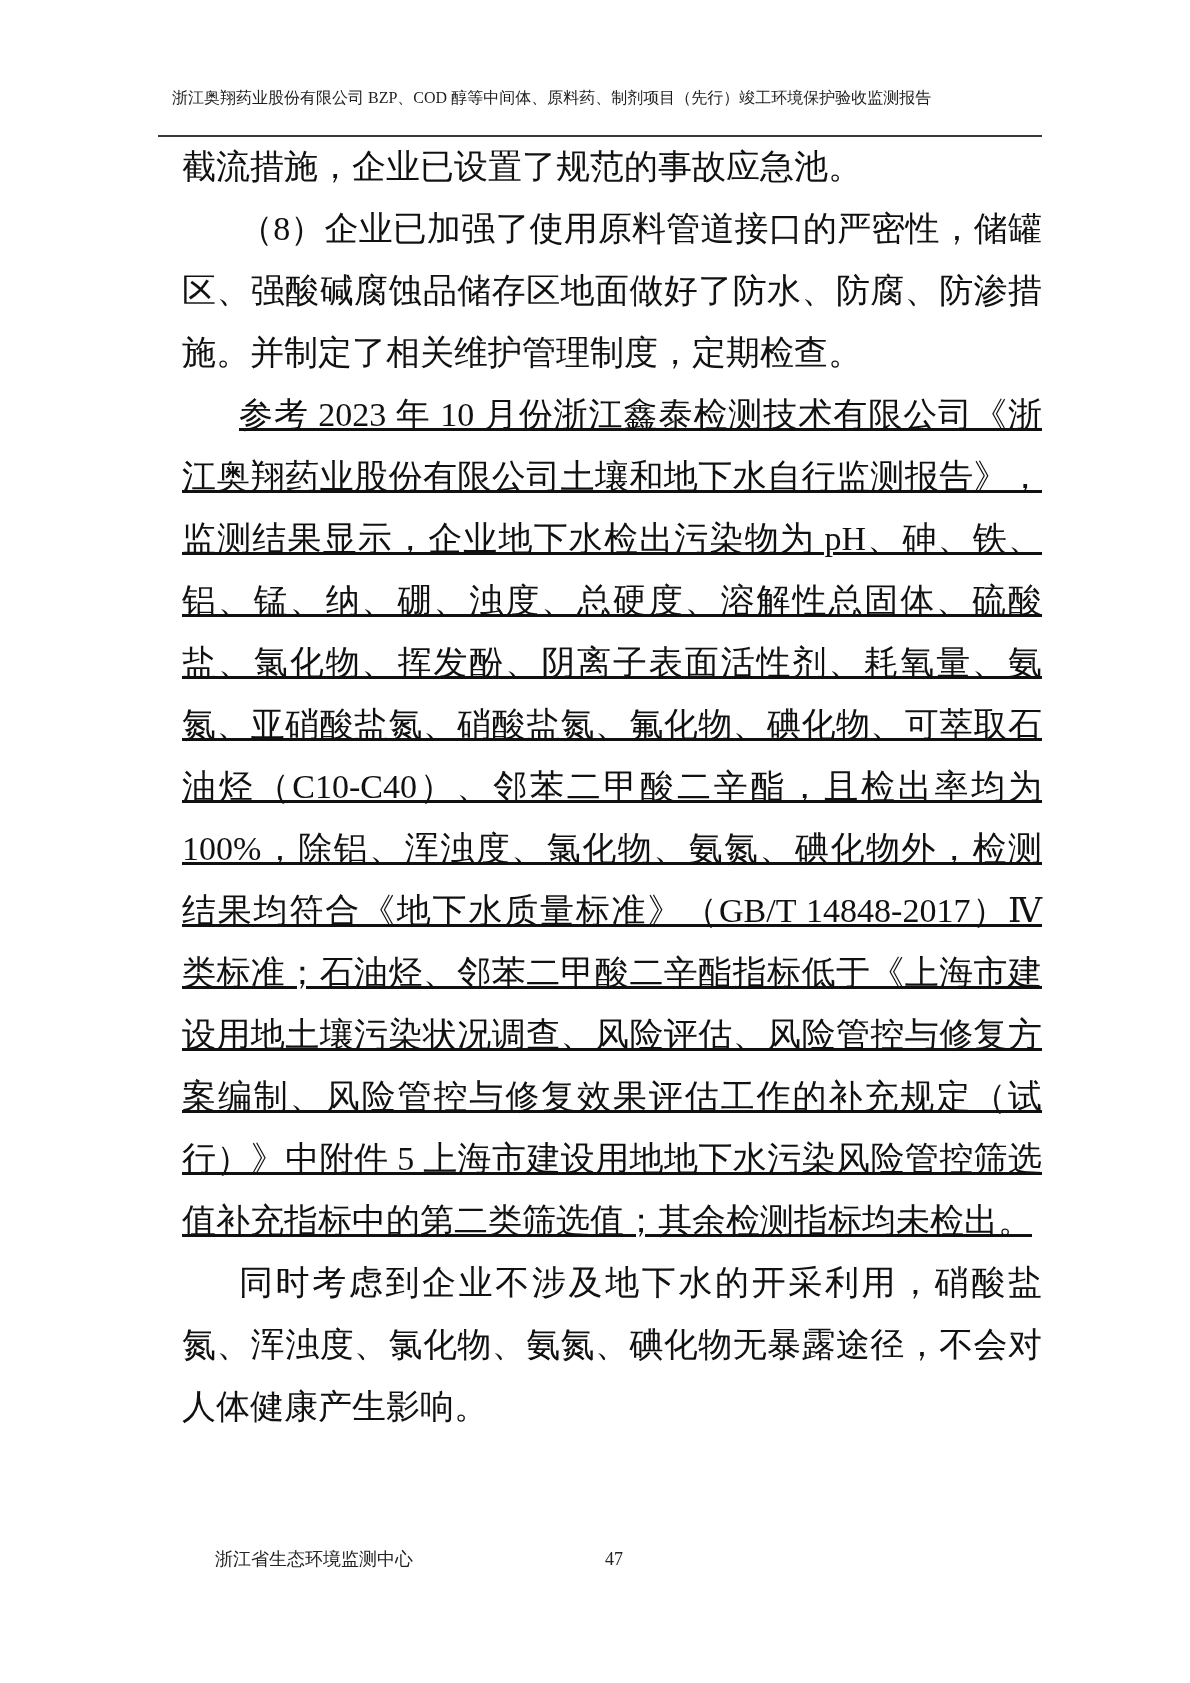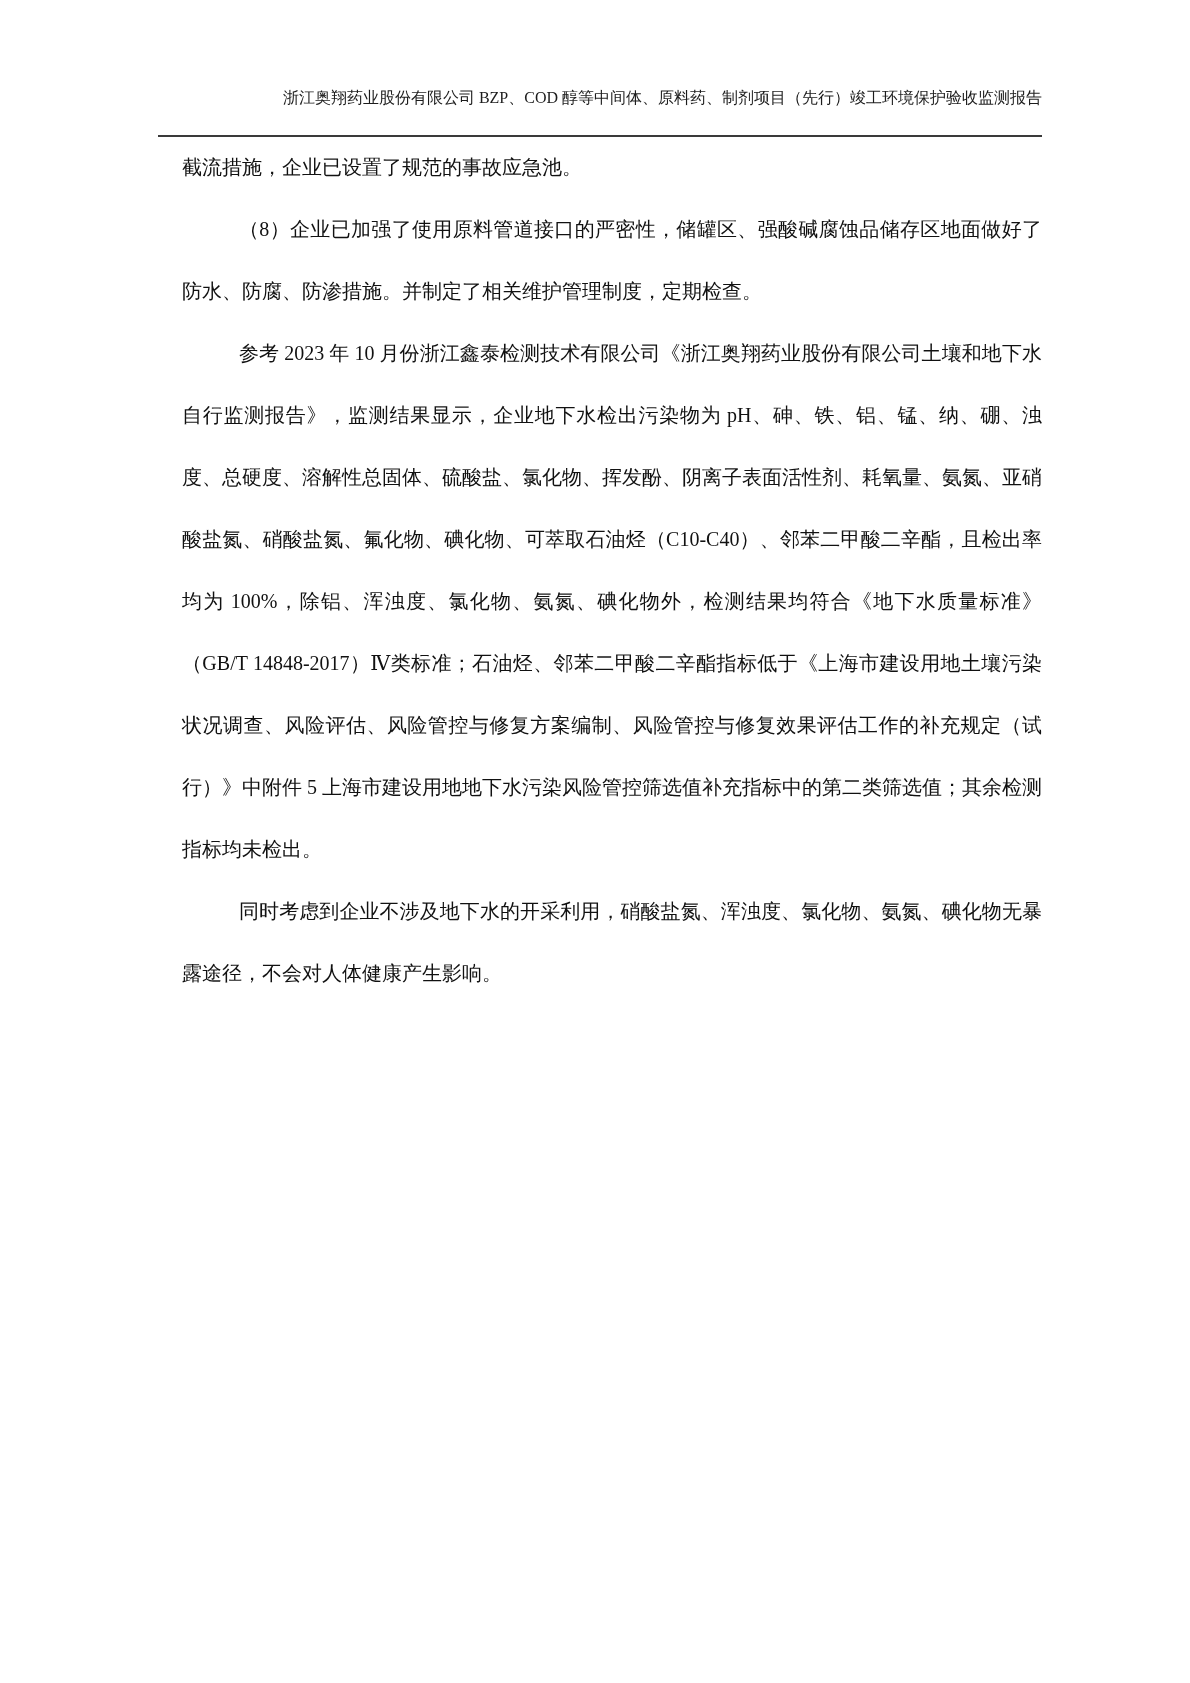--- a/index.html
+++ b/index.html
@@ -12,51 +12,51 @@
     width: 1190px;
     height: 1683px;
     background: #ffffff;
     overflow: hidden;
     font-family: "Liberation Serif", "DejaVu Serif", serif;
     color: #111111;
   }
   .header-title {
     position: absolute;
     top: 86px;
-    left: 158px;
+    left: 172px;
     width: 884px;
-    text-align: right;
+    text-align: left;
     font-size: 16px;
     line-height: 23px;
     color: #1c1c1c;
   }
   .header-rule {
     position: absolute;
     top: 135px;
     left: 158px;
     width: 884px;
     height: 0;
     border-top: 2px solid #3a3a3a;
   }
   .body-text {
     position: absolute;
     top: 136px;
     left: 182px;
     width: 860px;
   }
   .body-text p {
     margin: 0;
-    font-size: 20px;
+    font-size: 34px;
     line-height: 62px;
     text-align: justify;
     color: #111111;
   }
   .indent { text-indent: 57px; }
   .p2 { margin-top: 7px; }
-  .p3 { margin-top: 5px; }
+  .p3 { margin-top: 5px; text-decoration: underline; }
   .p4 { line-height: 50px; margin-top: -4px; }
   .footer {
     position: absolute;
     top: 1545px;
     left: 0;
     width: 1190px;
     height: 30px;
     font-size: 18px;
     line-height: 28px;
     color: #222222;
@@ -81,14 +81,18 @@
 
   <div class="header-rule"></div>
 
   <div class="body-text">
     <p class="p1">截流措施，企业已设置了规范的事故应急池。</p>
     <p class="p2 indent">（8）企业已加强了使用原料管道接口的严密性，储罐区、强酸碱腐蚀品储存区地面做好了防水、防腐、防渗措施。并制定了相关维护管理制度，定期检查。</p>
     <p class="p3 indent">参考 2023 年 10 月份浙江鑫泰检测技术有限公司《浙江奥翔药业股份有限公司土壤和地下水自行监测报告》，监测结果显示，企业地下水检出污染物为 pH、砷、铁、铝、锰、纳、硼、浊度、总硬度、溶解性总固体、硫酸盐、氯化物、挥发酚、阴离子表面活性剂、耗氧量、氨氮、亚硝酸盐氮、硝酸盐氮、氟化物、碘化物、可萃取石油烃（C10-C40）、邻苯二甲酸二辛酯，且检出率均为 100%，除铝、浑浊度、氯化物、氨氮、碘化物外，检测结果均符合《地下水质量标准》（GB/T 14848-2017）Ⅳ类标准；石油烃、邻苯二甲酸二辛酯指标低于《上海市建设用地土壤污染状况调查、风险评估、风险管控与修复方案编制、风险管控与修复效果评估工作的补充规定（试行）》中附件 5 上海市建设用地地下水污染风险管控筛选值补充指标中的第二类筛选值；其余检测指标均未检出。</p>
     <p class="p4 indent">同时考虑到企业不涉及地下水的开采利用，硝酸盐氮、浑浊度、氯化物、氨氮、碘化物无暴露途径，不会对人体健康产生影响。</p>
   </div>
 
+  <div class="footer">
+    <span class="footer-org">浙江省生态环境监测中心</span>
+    <span class="footer-page">47</span>
+  </div>
 
 </div>
 
 </body></html>

